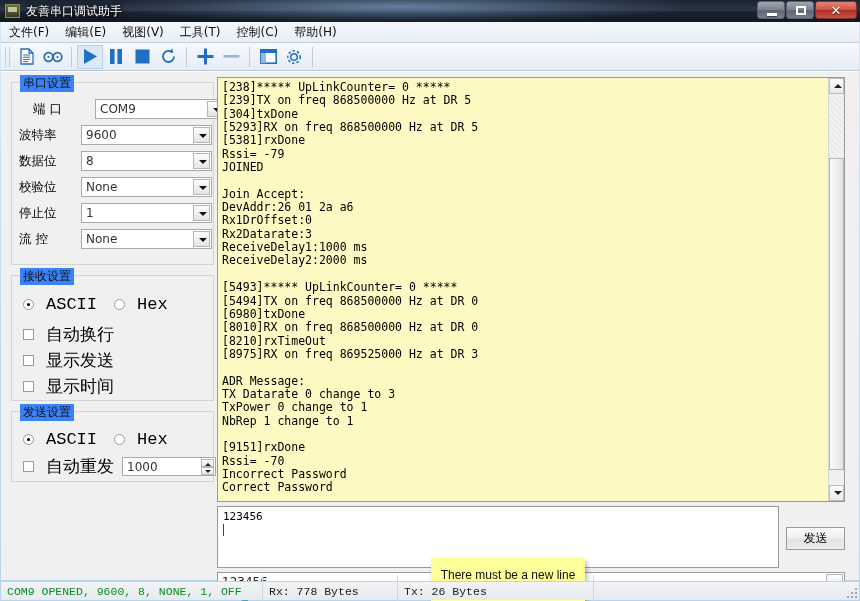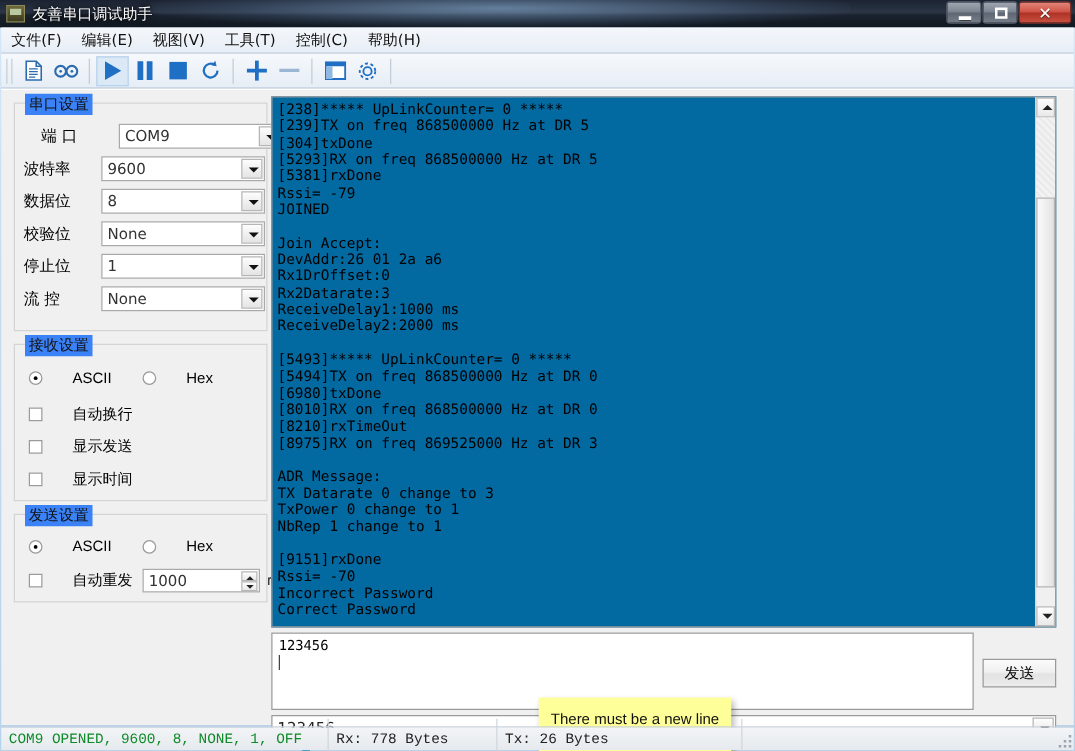--- a/index.html
+++ b/index.html
@@ -116,38 +116,38 @@
     border-left:4px solid transparent;border-right:4px solid transparent;border-top:4px solid #111;
   }
   .radio{
     width:11px;height:11px;border-radius:50%;box-sizing:border-box;
     border:1px solid #9a9a9a;background:#fff;position:relative;display:inline-block;
   }
   .radio.on:after{content:"";position:absolute;left:3px;top:3px;width:3px;height:3px;border-radius:50%;background:#000;}
   .check{
     width:11px;height:11px;box-sizing:border-box;border:1px solid #9a9a9a;background:#fff;display:inline-block;
   }
-  .ctl-text{font-size:12px;color:#000;margin-left:24px;font-family:Liberation Sans, sans-serif;white-space:nowrap;}
+  .ctl-text{font-size:17px;color:#000;margin-left:12px;font-family:Liberation Mono, monospace;white-space:nowrap;}
   .spin{
     width:94px;height:19px;box-sizing:border-box;border:1px solid #a9a9a9;background:#fff;position:relative;
   }
   .spin .v{position:absolute;left:4px;top:2px;font-size:12px;color:#333;font-family:"DejaVu Sans",sans-serif;}
   .spin .btns{position:absolute;right:1px;top:1px;width:13px;height:17px;}
   .spin .up,.spin .dn{
     position:absolute;left:0;width:13px;height:8px;box-sizing:border-box;
     background:linear-gradient(180deg,#fdfdfd,#e8e8e8);border:1px solid #b5b5b5;
   }
   .spin .up{top:0;} .spin .dn{top:8px;}
   .spin .up:after{content:"";position:absolute;left:3px;top:3px;border-left:3px solid transparent;border-right:3px solid transparent;border-bottom:3px solid #222;}
   .spin .dn:after{content:"";position:absolute;left:3px;top:2px;border-left:3px solid transparent;border-right:3px solid transparent;border-top:3px solid #222;}
 
   
   .term-wrap{
     position:absolute;left:216px;top:5px;width:628px;height:425px;
-    border:1px solid #9a9a9a;background:#0369a1;box-sizing:border-box;
+    border:1px solid #9a9a9a;background:#fef9c3;box-sizing:border-box;
   }
   .term{
     position:absolute;left:0;top:0;right:16px;bottom:0;overflow:hidden;
     padding:3px 0 0 4px;box-sizing:border-box;
     font-family:"DejaVu Sans Mono","Liberation Mono",monospace;
     font-size:11.5px;line-height:13.35px;color:#000;white-space:pre;
   }
   .vsb{
     position:absolute;right:0;top:0;width:16px;bottom:0;
     background:#f0f0f0;border-left:1px solid #d6d6d6;box-sizing:border-box;

